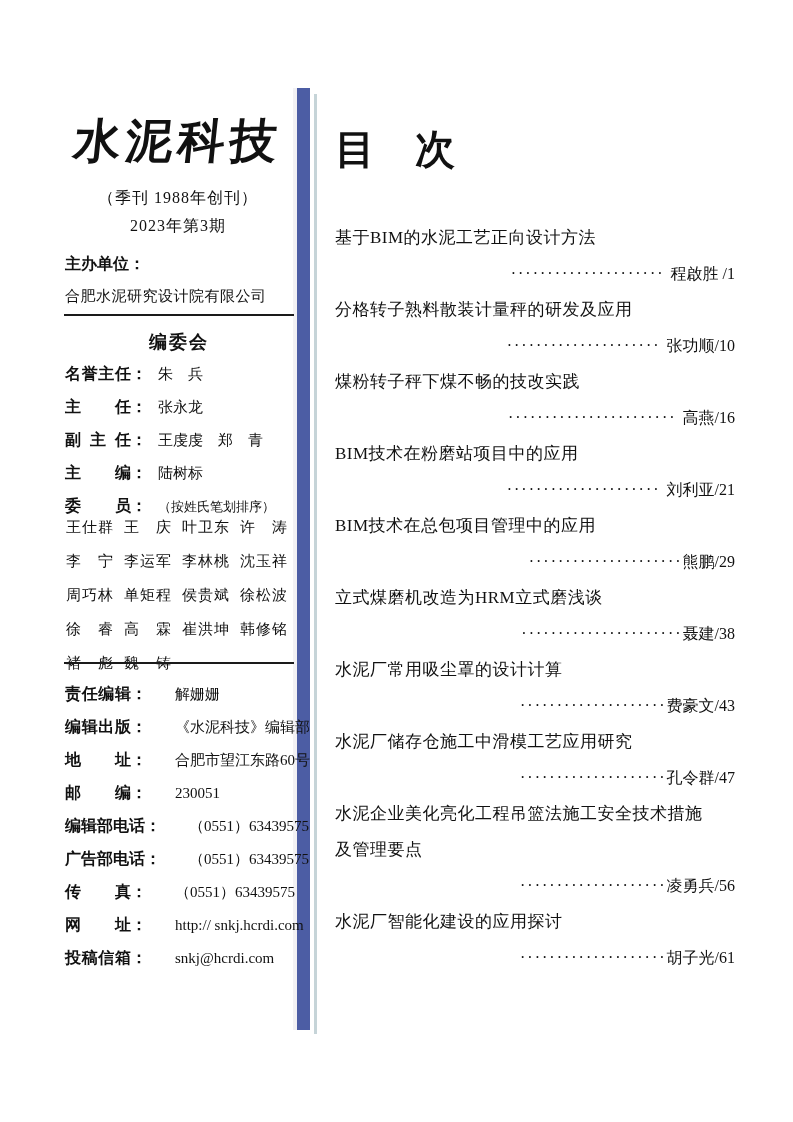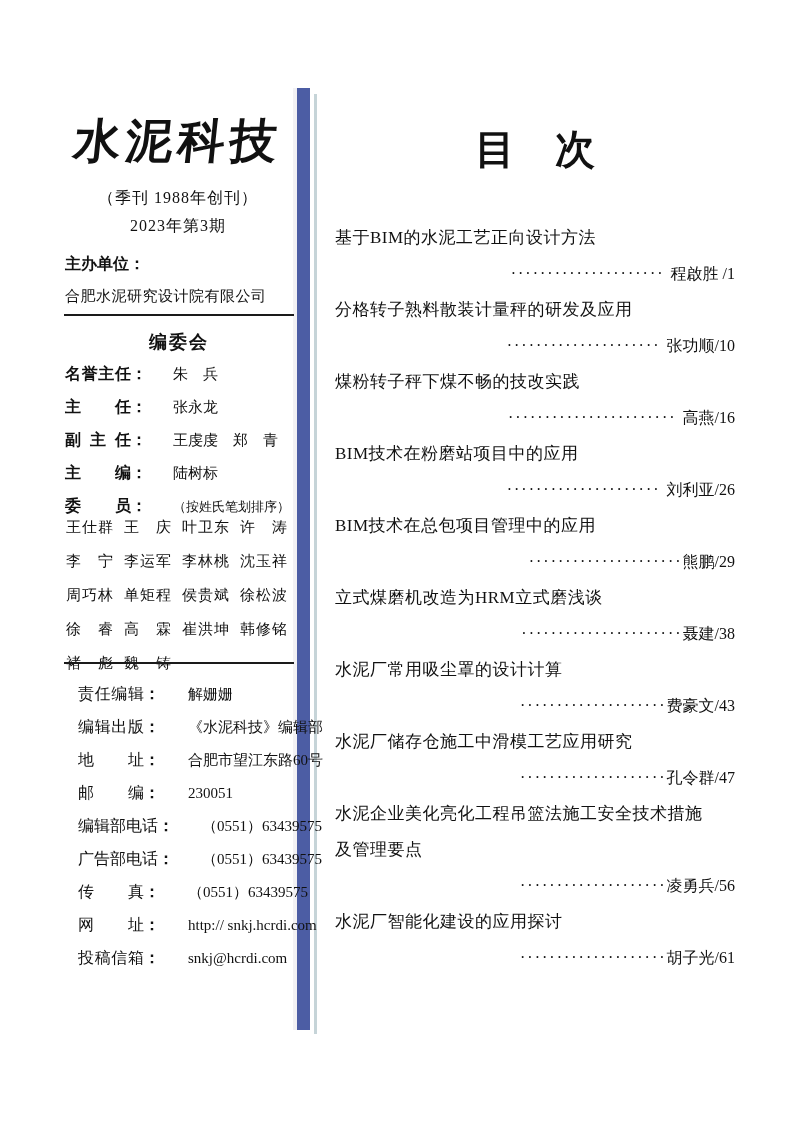--- a/index.html
+++ b/index.html
@@ -23,33 +23,33 @@
   .rule { position:absolute; left:64px; width:230px; border-top:2px solid #1a1a1a; }
   .rule-1 { top:314px; }
   .rule-2 { top:662px; }
 
   .committee-heading { position:absolute; left:64px; top:330px; width:230px; text-align:center; font-size:18px; font-weight:bold; letter-spacing:2px; }
 
   .roles { position:absolute; left:65px; top:364px; width:230px; }
   .role-row { height:33px; font-size:16px; white-space:nowrap; }
   .role-label { display:inline-block; width:66px; text-align:justify; text-align-last:justify; font-weight:bold; }
   .colon { font-weight:bold; }
-  .role-value { margin-left:22px; font-size:15px; }
+  .role-value { margin-left:7px; font-size:15px; }
   .role-row:nth-child(5) .role-value { font-size:13px; }
 
   .members { position:absolute; left:66px; top:518px; display:grid; grid-template-columns:repeat(4,58px); row-gap:15px; font-size:15px; }
   .member-name { display:inline-block; width:47px; text-align:justify; text-align-last:justify; white-space:nowrap; }
 
   .pub { position:absolute; left:65px; top:684px; width:240px; }
   .pub-row { height:33px; font-size:16px; white-space:nowrap; }
-  .pub-label { display:inline-block; min-width:66px; text-align:justify; text-align-last:justify; font-weight:normal;margin-left:13px; }
+  .pub-label { display:inline-block; min-width:66px; text-align:justify; text-align-last:justify; font-weight:bold; }
   .pub-value { margin-left:24px; font-size:15px; }
 
   
-  .toc-heading { position:absolute; left:335px; top:122px; width:400px; text-align:center; font-size:40px; font-weight:bold; }
+  .toc-heading { position:absolute; left:335px; top:122px; width:400px; font-size:40px; font-weight:bold; }
   .toc { position:absolute; left:335px; top:220px; width:400px; }
   .toc-line { height:36px; line-height:36px; white-space:nowrap; }
   .toc-title { font-size:17px; letter-spacing:0.5px; }
   .toc-author { text-align:right; font-size:16px; }
   .dots { letter-spacing:2px; }
 </style>
 </head>
 <body>
 
 <div class="page">
@@ -165,21 +165,21 @@
     <div>
       <div class="toc-line toc-title">分格转子熟料散装计量秤的研发及应用</div>
       <div class="toc-line toc-author"><span class="dots">····················· </span><span>张功顺/10</span></div>
     </div>
     <div>
       <div class="toc-line toc-title">煤粉转子秤下煤不畅的技改实践</div>
       <div class="toc-line toc-author"><span class="dots">······················· </span><span>高燕/16</span></div>
     </div>
     <div>
       <div class="toc-line toc-title">BIM技术在粉磨站项目中的应用</div>
-      <div class="toc-line toc-author"><span class="dots">····················· </span><span>刘利亚/26</span></div>
+      <div class="toc-line toc-author"><span class="dots">····················· </span><span>刘利亚/21</span></div>
     </div>
     <div>
       <div class="toc-line toc-title">BIM技术在总包项目管理中的应用</div>
       <div class="toc-line toc-author"><span class="dots">·····················</span><span>熊鹏/29</span></div>
     </div>
     <div>
       <div class="toc-line toc-title">立式煤磨机改造为HRM立式磨浅谈</div>
       <div class="toc-line toc-author"><span class="dots">······················</span><span>聂建/38</span></div>
     </div>
     <div>

